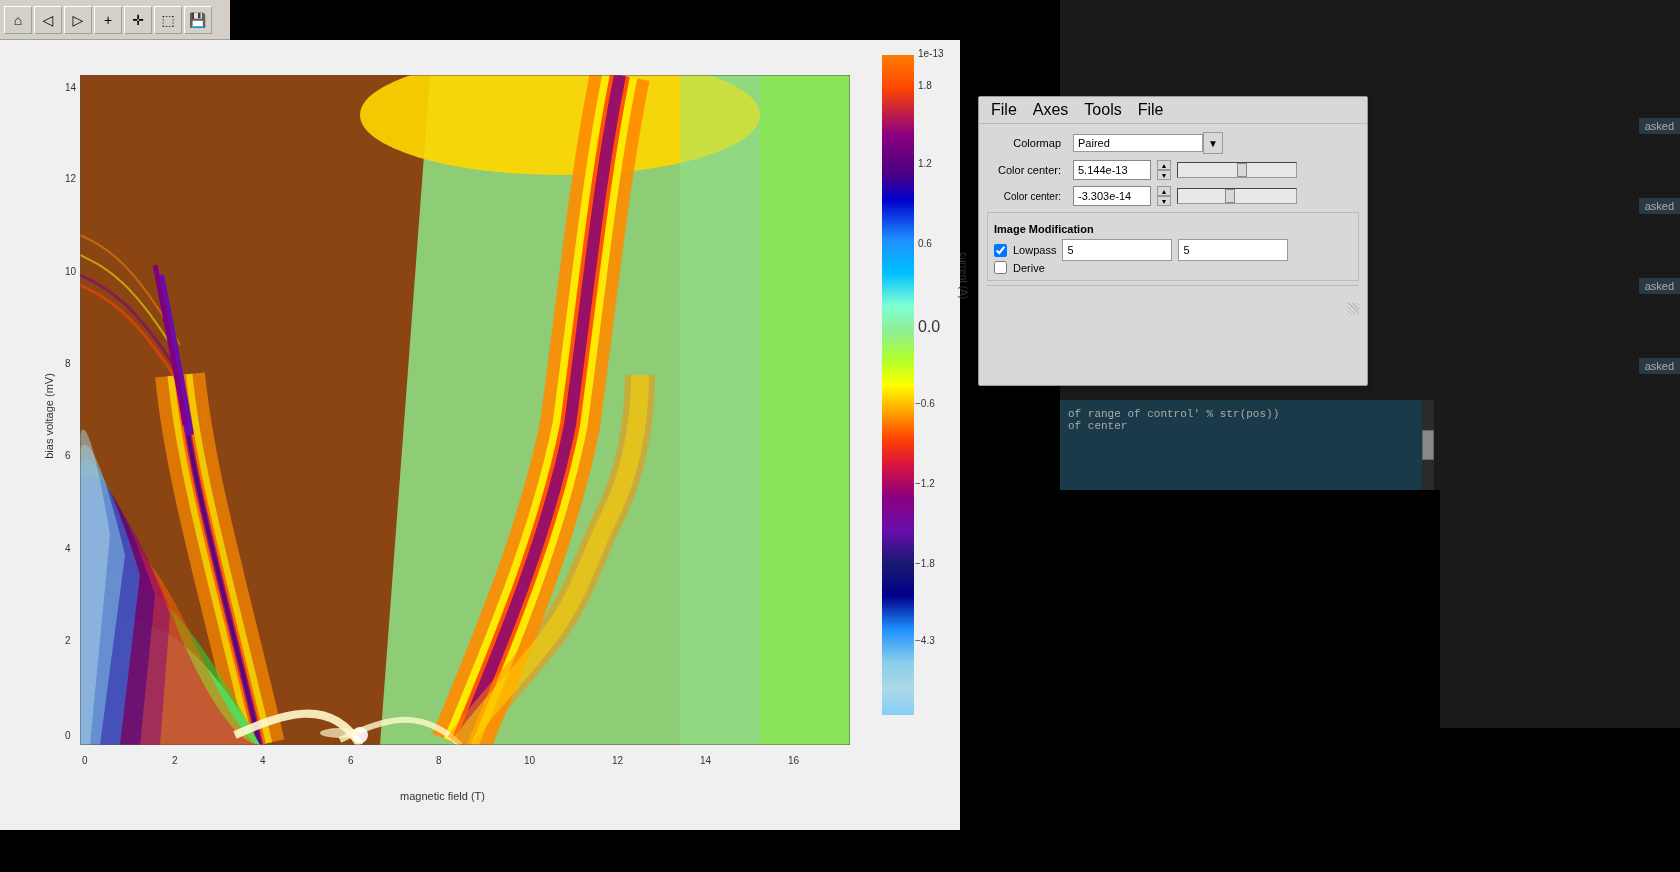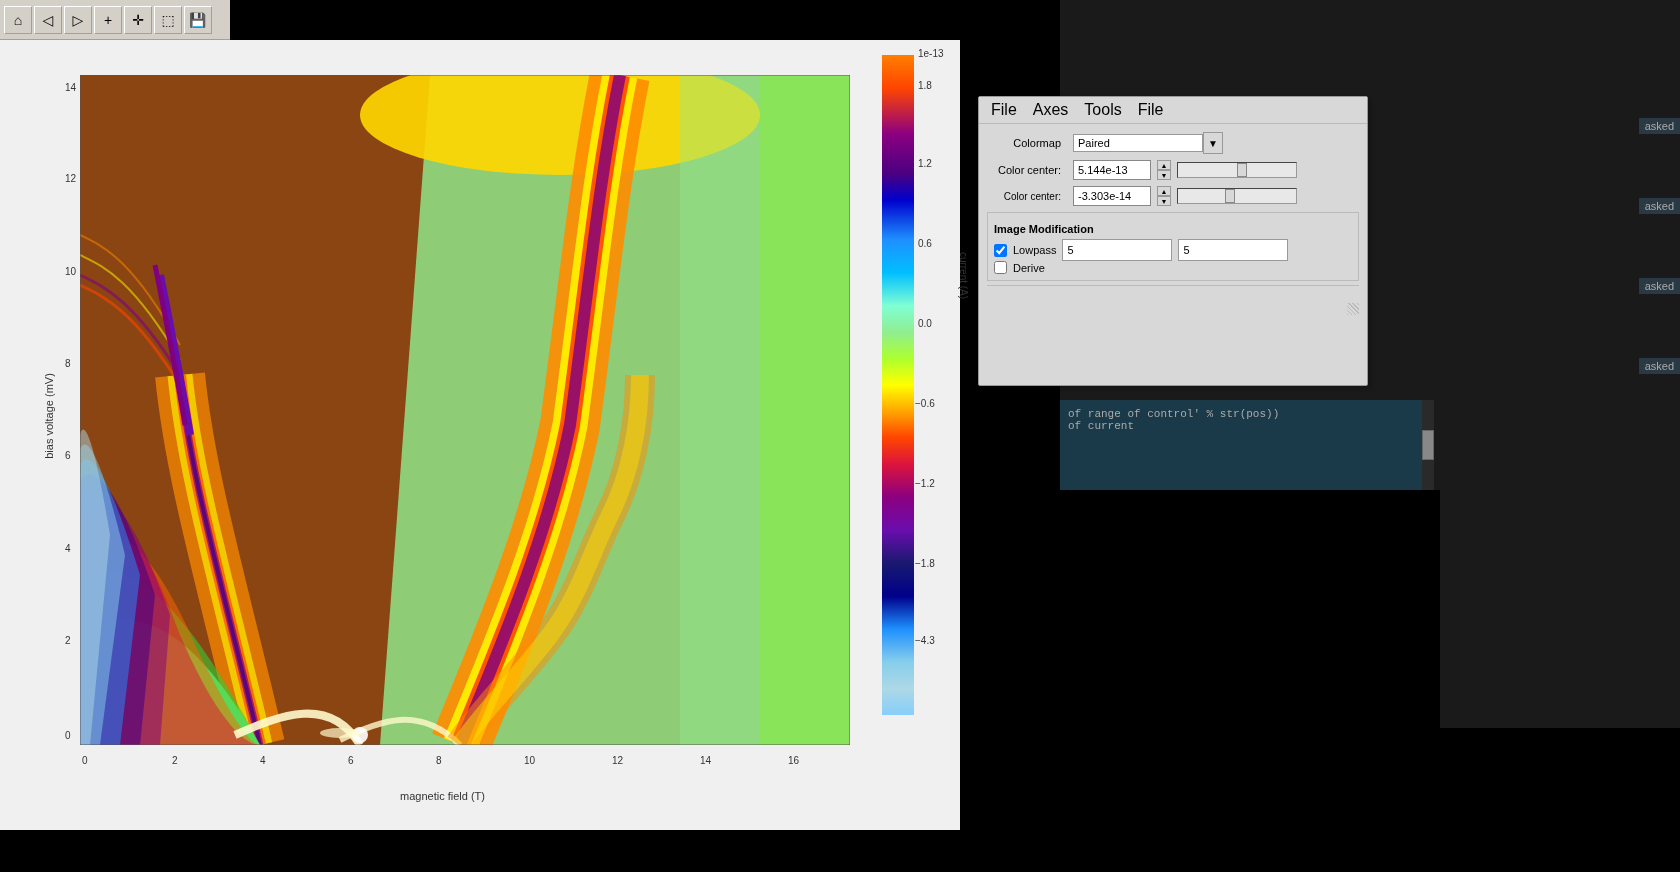--- a/index.html
+++ b/index.html
@@ -326,36 +326,36 @@
 
 <div id="colorbar-gradient"></div>
 
 <div style="position:absolute; left:940px; top:270px; font-size:10px; color:#333; transform:rotate(90deg); transform-origin:center center; white-space:nowrap;">current (A)</div>
 
 <div style="position:absolute; left:918px; top:48px; font-size:10px; color:#333;">1e-13</div>
 
 <div style="position:absolute; left:918px; top:80px; font-size:10px; color:#333;">1.8</div>
 <div style="position:absolute; left:918px; top:158px; font-size:10px; color:#333;">1.2</div>
 <div style="position:absolute; left:918px; top:238px; font-size:10px; color:#333;">0.6</div>
-<div style="position:absolute; left:918px; top:318px; font-size:10px; color:#333;">0.0</div>
+<div style="position:absolute; left:918px; top:318px; font-size:16px; color:#333;">0.0</div>
 <div style="position:absolute; left:915px; top:398px; font-size:10px; color:#333;">−0.6</div>
 <div style="position:absolute; left:915px; top:478px; font-size:10px; color:#333;">−1.2</div>
 <div style="position:absolute; left:915px; top:558px; font-size:10px; color:#333;">−1.8</div>
 <div style="position:absolute; left:915px; top:635px; font-size:10px; color:#333;">−4.3</div>
 
 <div id="right-panel">
 
   <div style="position:absolute; right:0; top:118px; font-size:11px; color:#aaa; background:#2a3a44; padding:2px 6px;">asked</div>
   <div style="position:absolute; right:0; top:198px; font-size:11px; color:#aaa; background:#2a3a44; padding:2px 6px;">asked</div>
   <div style="position:absolute; right:0; top:278px; font-size:11px; color:#aaa; background:#2a3a44; padding:2px 6px;">asked</div>
   <div style="position:absolute; right:0; top:358px; font-size:11px; color:#aaa; background:#2a3a44; padding:2px 6px;">asked</div>
 
   <div style="position:absolute; left:0; top:400px; width:365px; height:90px; background:#1a3a4a; color:#aaa; font-family:'Courier New',monospace; font-size:11px; padding:8px; overflow:hidden;">
     <div>of range of control' % str(pos))</div>
-    <div>of current</div>
+    <div>of center</div>
   </div>
 
   <div style="position:absolute; left:362px; top:400px; width:12px; height:90px; background:#2a2a2a;">
     <div style="position:absolute; top:30px; width:12px; height:30px; background:#888; border:1px solid #666;"></div>
   </div>
 
   <div style="position:absolute; left:0; top:490px; width:380px; height:382px; background:#000;"></div>
 </div>
 
 <div id="settings-panel">

